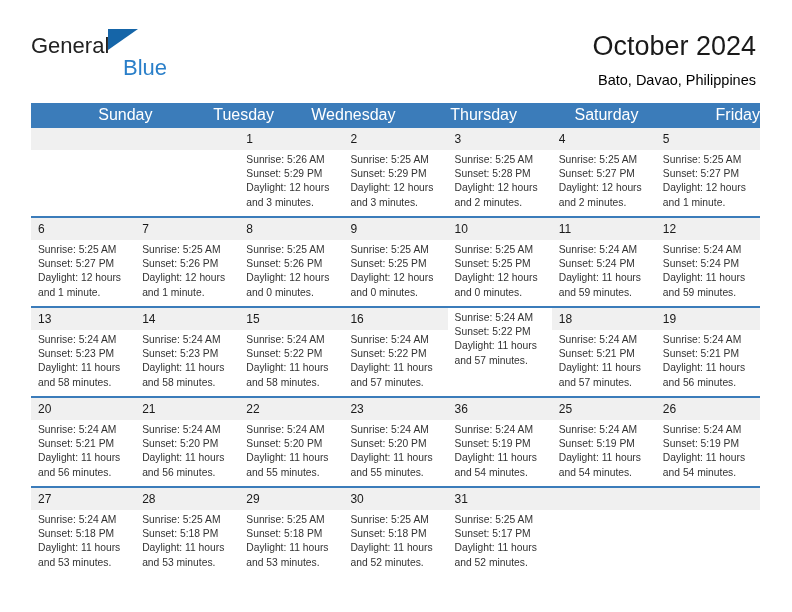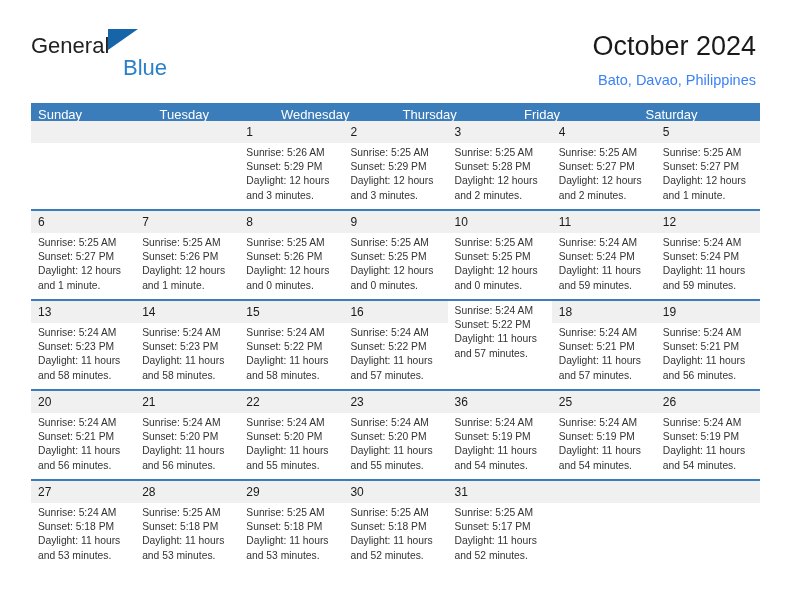--- a/index.html
+++ b/index.html
@@ -68,45 +68,46 @@
   .cal-title {
     font-size: 27px;
     font-weight: 400;
     color: #1a1a1a;
     line-height: 32px;
     white-space: nowrap;
   }
   .cal-sub {
     font-size: 14.5px;
     font-weight: 400;
-    color: #3b82f6;
+    color: #000000;
     line-height: 20px;
     margin-top: 8px;
     white-space: nowrap;
   }
 
   
   .calendar {
     position: absolute;
     left: 31px;
     top: 103px;
     width: 729px;
   }
   .dow-row {
     display: flex;
     background: #3b7cba;
   }
   .dow {
     flex: 1 1 0;
     box-sizing: border-box;
     color: #ffffff;
-    font-size: 13px;
+    font-size: 16px;
     line-height: 14px;
     padding: 5px 0 5px 7px;
-    height: 18px;
+    height: 25px;
+    text-align: right;
   }
   .week {
     display: flex;
     border-top: 2px solid #3b7cba;
   }
   .week:first-of-type {
     border-top: none;
   }
   .cell {
     flex: 1 1 0;
@@ -153,22 +154,22 @@
       <div class="cal-sub">Bato, Davao, Philippines</div>
     </div>
   </div>
 
   <div class="calendar">
     <div class="dow-row">
       <div class="dow">Sunday</div>
       <div class="dow">Tuesday</div>
       <div class="dow">Wednesday</div>
       <div class="dow">Thursday</div>
+      <div class="dow">Saturday</div>
       <div class="dow">Friday</div>
-      <div class="dow">Saturday</div>
     </div>
     <div id="weeks-host">
         <div class="week">
           <div class="cell empty">
             <div class="daynum"></div>
             <div class="lines">
               <div></div>
               <div></div>
               <div></div>
               <div></div>

